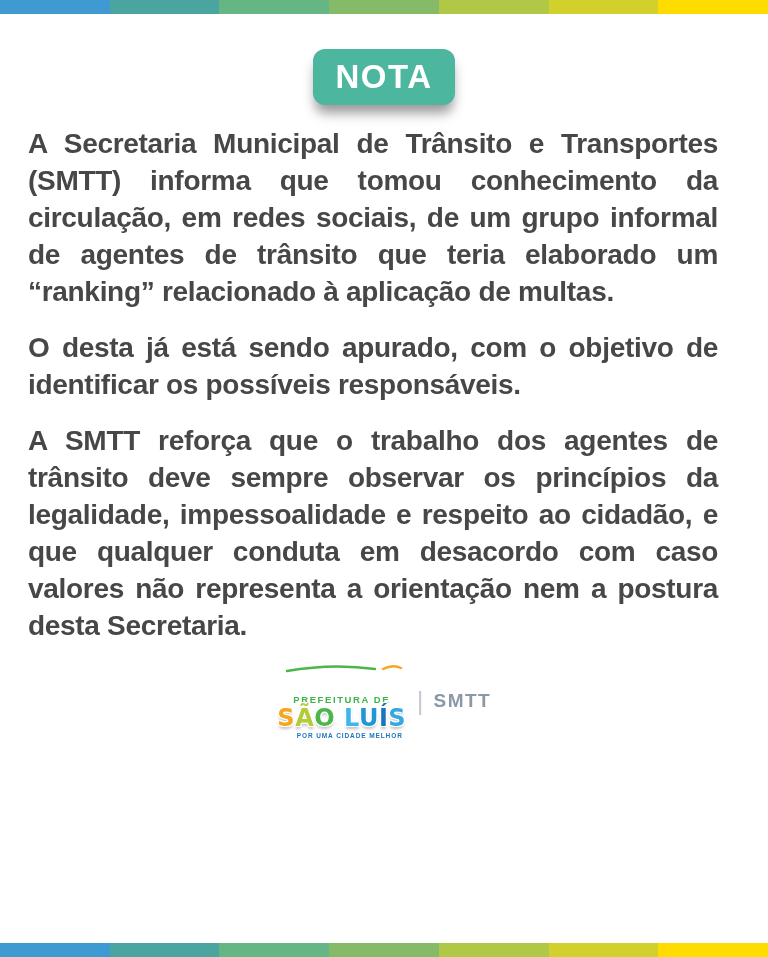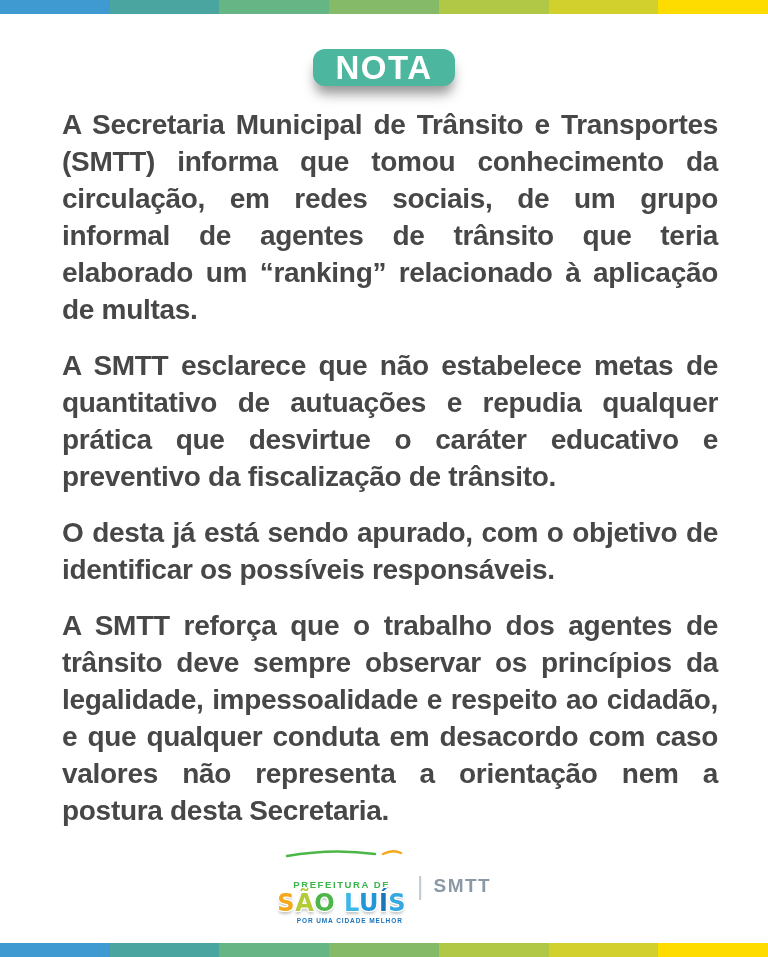--- a/index.html
+++ b/index.html
@@ -11,30 +11,30 @@
     overflow:hidden;
     font-family:"Liberation Sans",sans-serif;
   }
   .stripe{
     position:absolute;left:0;right:0;height:14px;display:flex;
   }
   .stripe-top{top:0;}
   .stripe-bottom{bottom:0;}
   .stripe-seg{flex:1 1 0;}
   .badge{
-    width:142px;height:37px;
+    width:142px;height:56px;
     margin:49px auto 0 auto;
     border-radius:12px;
     display:flex;align-items:center;justify-content:center;
     color:#ffffff;
     font-weight:bold;font-size:33px;letter-spacing:1.5px;
     box-shadow:0 10px 12px -2px rgba(70,70,70,0.55);
   }
   .content{
-    padding:20px 50px 0 62px;
+    padding:20px 50px 0 28px;
   }
   .body-par{
     margin:0 0 19px 0;
     font-weight:bold;
     font-size:28px;
     line-height:37px;
     letter-spacing:-0.3px;
     text-align:justify;
     hyphens:none;
   }
@@ -88,21 +88,20 @@
       <div class="stripe-seg" style="background: rgb(210, 208, 45);"></div>
       <div class="stripe-seg" style="background: rgb(255, 220, 0);"></div>
     </div>
 
   <div class="badge" style="background: rgb(77, 182, 158);">
     <span>NOTA</span>
   </div>
 
   <div class="content" style="color: rgb(71, 71, 71);">
     <p class="body-par">A Secretaria Municipal de Trânsito e Transportes (SMTT) informa que tomou conhecimento da circulação, em redes sociais, de um grupo informal de agentes de trânsito que teria elaborado um “ranking” relacionado à aplicação de multas.</p>
-    <p class="body-par">A SMTT esclarece que não estabelece metas de quantitativo de autuações e repudia qualquer prática que desvirtue o caráter educativo e preventivo da fiscalização de trânsito.</p>
     <p class="body-par">O desta já está sendo apurado, com o objetivo de identificar os possíveis responsáveis.</p>
     <p class="body-par">A SMTT reforça que o trabalho dos agentes de trânsito deve sempre observar os princípios da legalidade, impessoalidade e respeito ao cidadão, e que qualquer conduta em desacordo com caso valores não representa a orientação nem a postura desta Secretaria.</p>
   </div>
 
   <div class="logo-row">
     <div class="logo-left">
       <svg class="swash" width="130" height="10" viewBox="0 0 130 10">
         <path d="M10 8 Q 55 0 98 6" stroke="#4cb648" stroke-width="2.4" fill="none" stroke-linecap="round"></path>
         <path d="M106 6 Q 116 1 124 5" stroke="#f5a81c" stroke-width="2.4" fill="none" stroke-linecap="round"></path>
       </svg>

